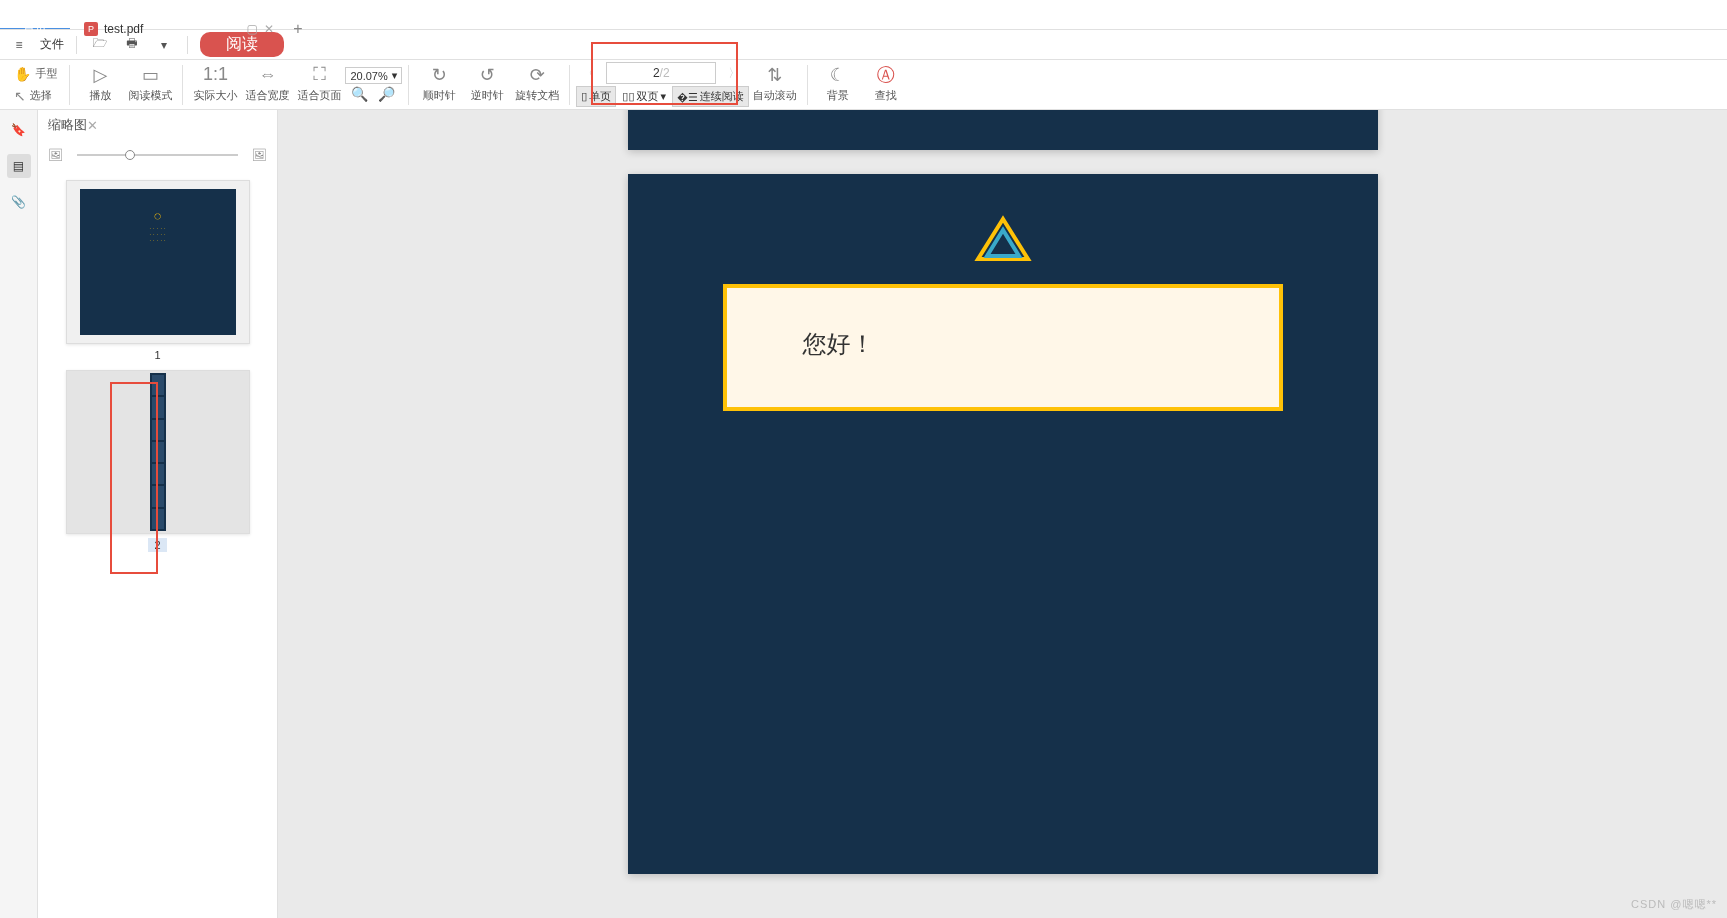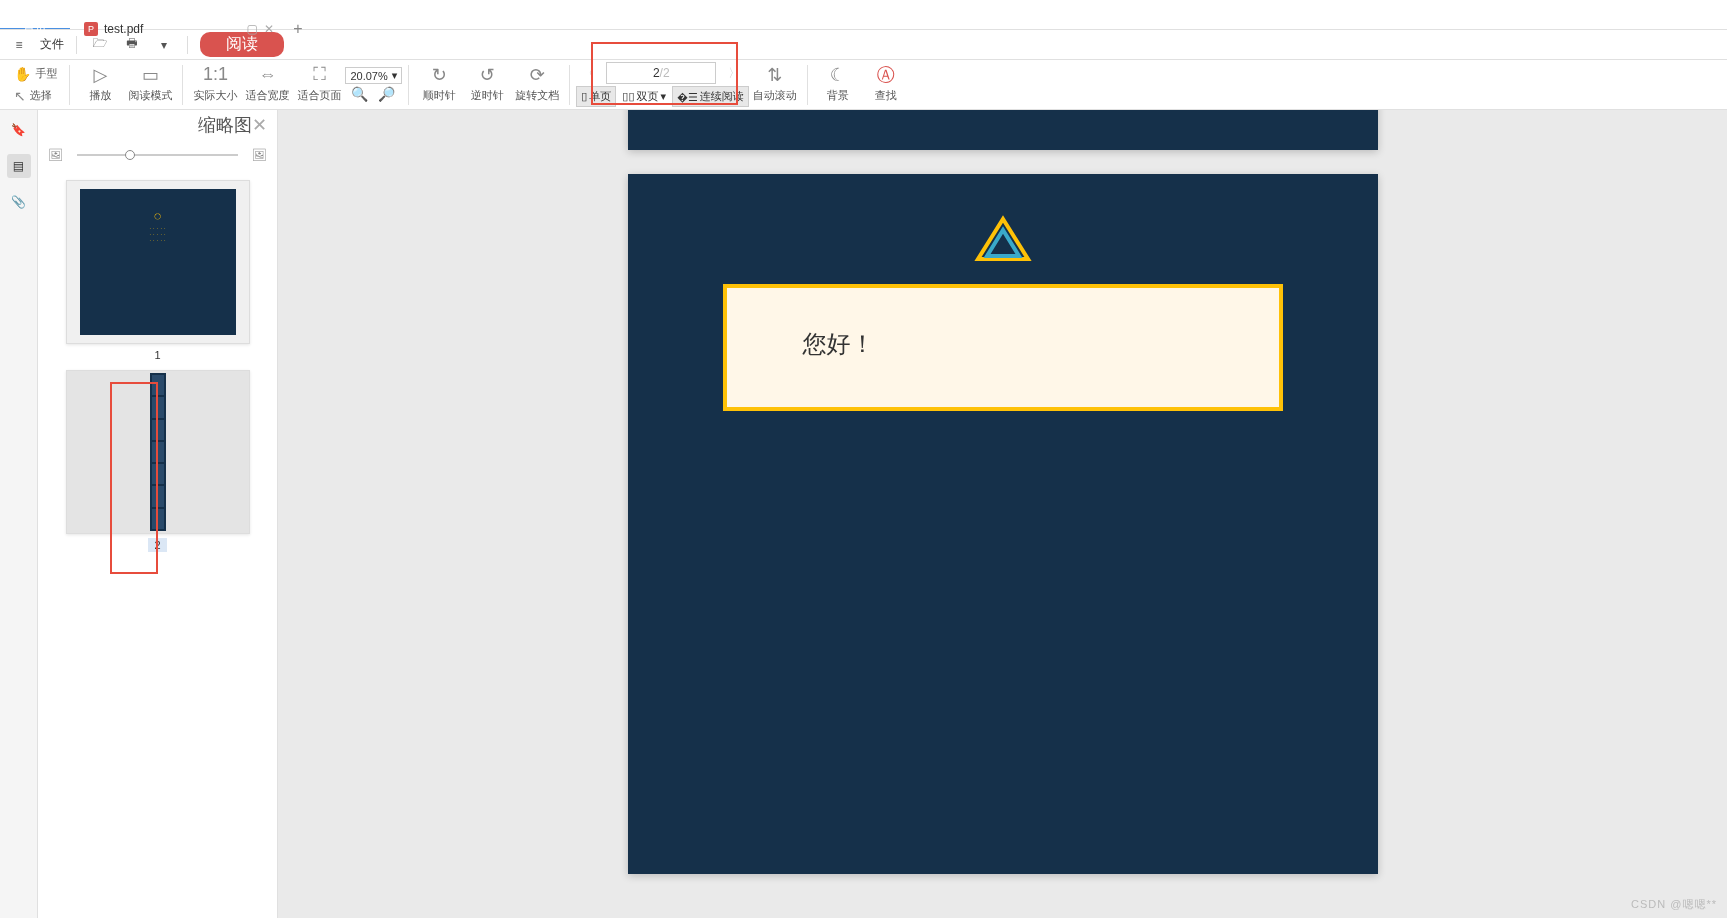--- a/index.html
+++ b/index.html
@@ -40,21 +40,21 @@
 .highlight-box { position:absolute; border:2px solid #e74c3c; pointer-events:none; }
 #hl-page { left:591px; top:42px; width:147px; height:63px; }
 
 
 .main { display:flex; height:808px; }
 .rail { width:38px; background:#f5f5f5; border-right:1px solid #e0e0e0; display:flex; flex-direction:column; align-items:center; padding-top:8px; gap:12px; }
 .rail .r-btn { width:24px; height:24px; display:flex; align-items:center; justify-content:center; color:#888; cursor:pointer; border-radius:3px; }
 .rail .r-btn.active { background:#ddd; color:#333; }
 
 .side { width:240px; border-right:1px solid #e0e0e0; background:#fff; display:flex; flex-direction:column; }
-.side-head { height:30px; display:flex; align-items:center; justify-content:flex-end; padding:0 10px; font-size:18px; color:#555; }
+.side-head { height:30px; display:flex; align-items:center; justify-content:flex-start; padding:0 10px; font-size:13px; color:#555; }
 .side-tools { height:30px; display:flex; align-items:center; gap:8px; padding:0 10px; color:#888; }
 .slider { flex:1; height:2px; background:#ccc; position:relative; margin:0 6px; }
 .slider .knob { position:absolute; left:30%; top:-4px; width:10px; height:10px; border:1px solid #888; border-radius:50%; background:#fff; }
 .thumbs { flex:1; overflow:auto; padding:10px; display:flex; flex-direction:column; align-items:center; gap:8px; }
 .thumb-wrap { display:flex; flex-direction:column; align-items:center; gap:4px; }
 .thumb { width:184px; height:164px; border:1px solid #ddd; background:#f0f0f0; display:flex; align-items:center; justify-content:center; position:relative; box-shadow:0 1px 3px rgba(0,0,0,.1); }
 .thumb.sel { background:#e4e4e4; }
 .thumb .pg1 { width:156px; height:146px; background:#15304a; display:flex; align-items:center; justify-content:center; }
 .thumb .pg1 .inner { width:120px; height:100px; font-size:6px; color:#fec107; text-align:center; }
 .thumb .strip { width:16px; height:158px; background:#15304a; display:flex; flex-direction:column; gap:2px; padding:2px; }

